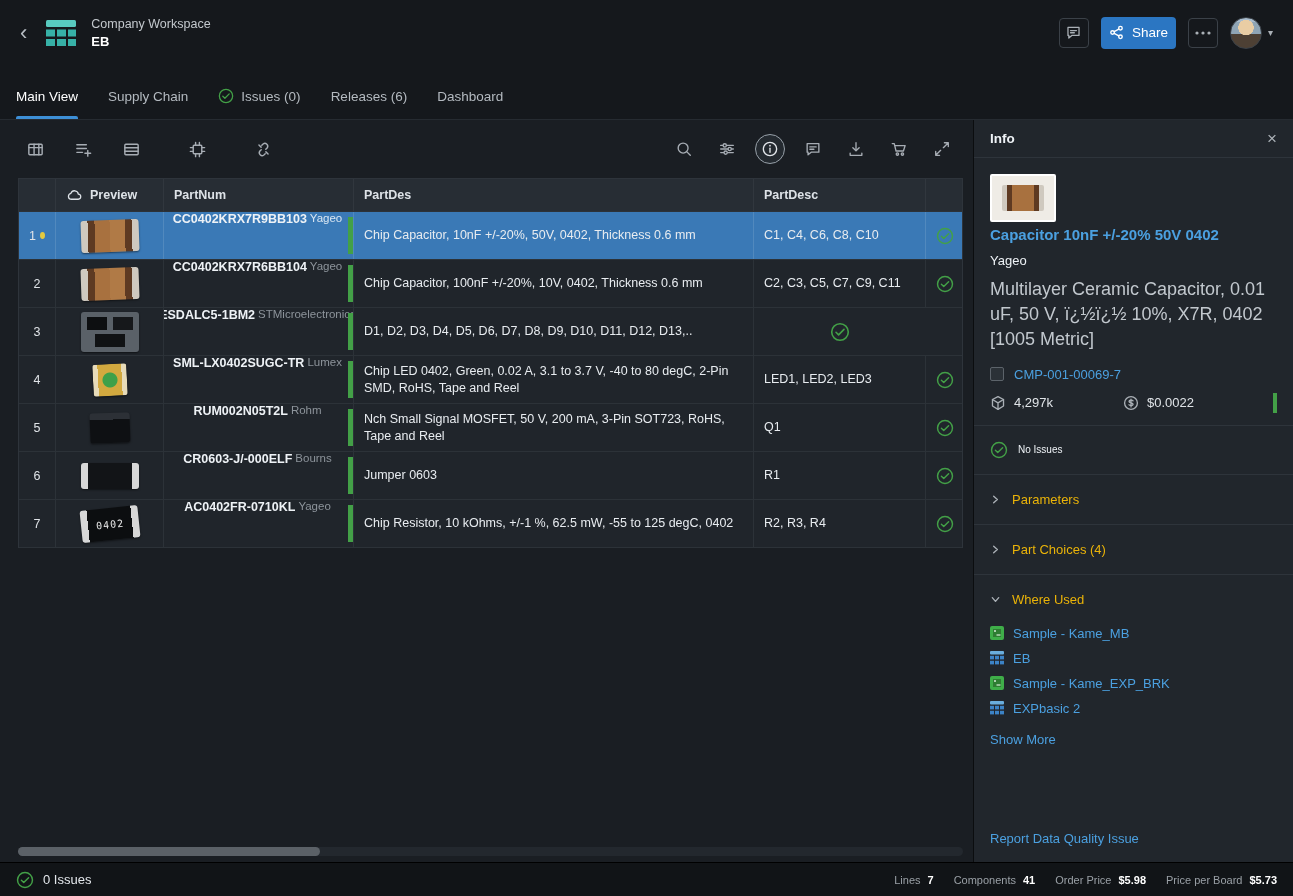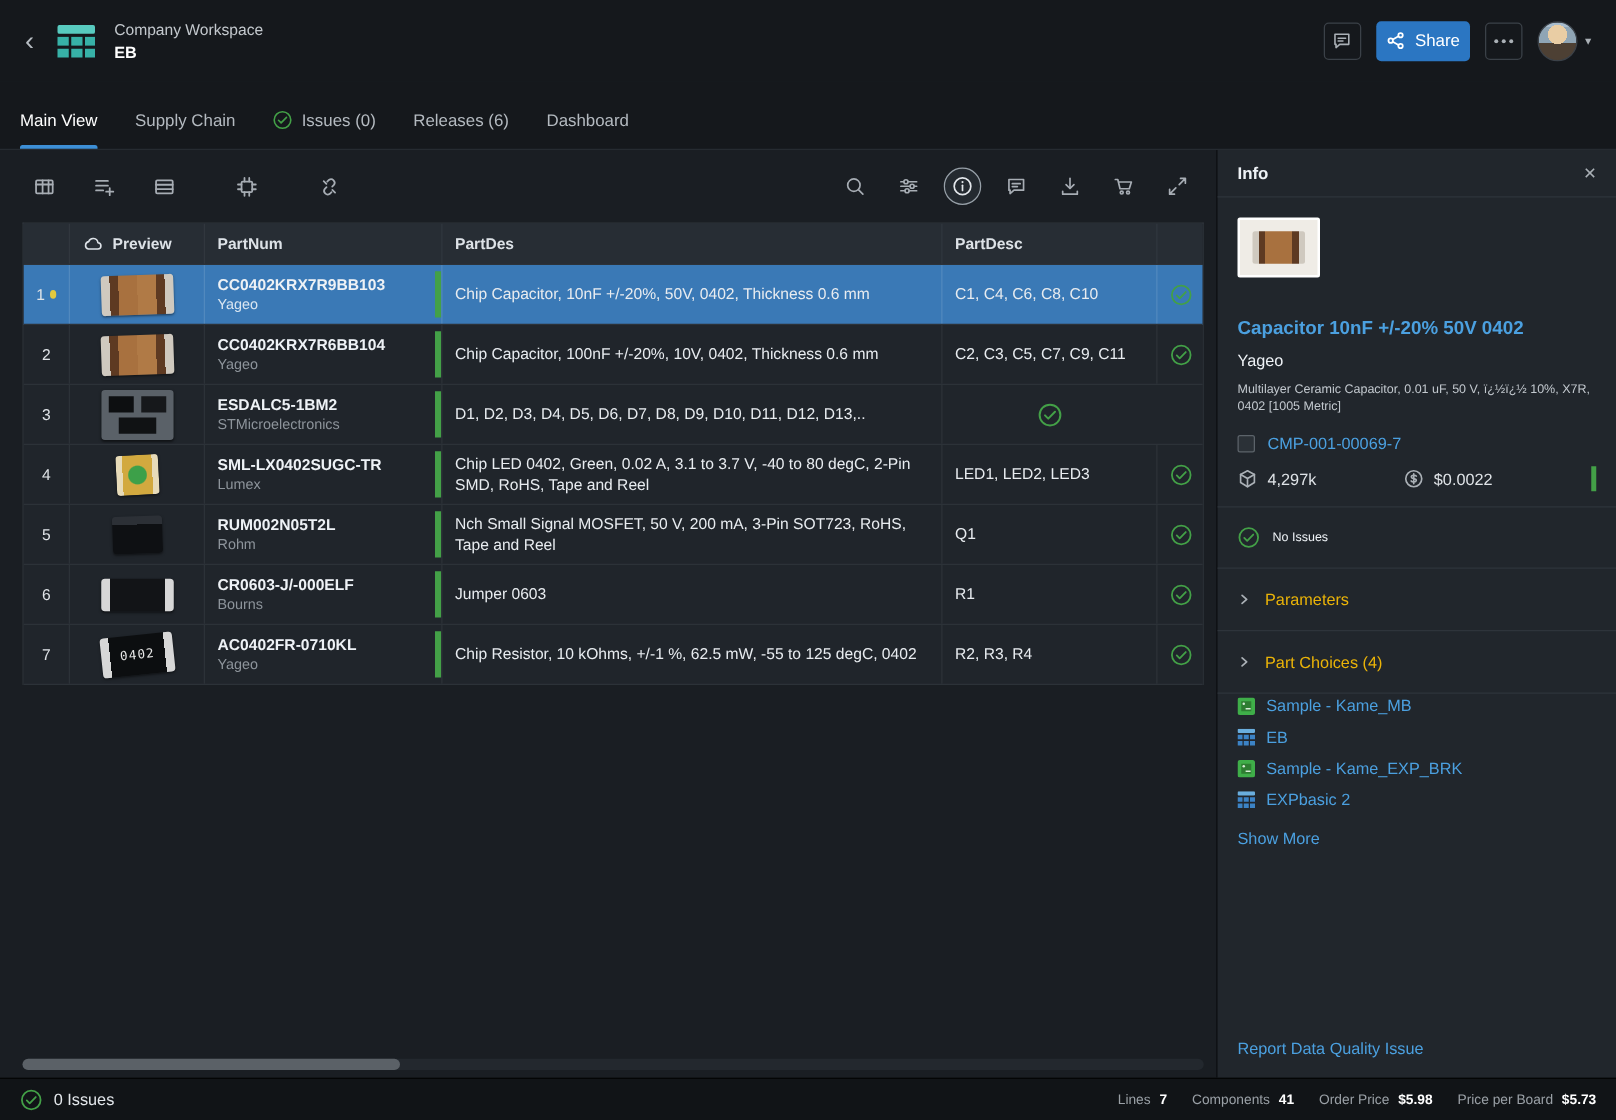--- a/index.html
+++ b/index.html
@@ -49,21 +49,21 @@
   .thead .cell{display:flex;align-items:center;gap:7px;padding:0 10px;border-right:1px solid #31373e}
   .tbody .trow{height:48px;background:#20252b}
   .tbody .trow.selected{background:var(--accent-blue)}
   .cell{min-width:0;overflow:hidden}
   .tbody .cell{display:flex;align-items:center;padding:0 10px;border-right:1px solid #2c3238;font-size:12.5px;color:#e8ecf0}
   .tbody .trow.selected .cell{border-right-color:rgba(255,255,255,.12)}
   .cell.c-num{justify-content:center;gap:4px;color:#dfe3e7}
   .mod-dot{width:7px;height:7px;border-radius:50%;background:var(--modified-yellow);display:none}
   .mod-dot.show{display:block}
   .cell.c-prev{justify-content:center;padding:0}
-  .cell.c-pn{flex-direction:column;align-items:flex-start;justify-content:center;gap:3px;position:relative;padding-right:12px}
+  .cell.c-pn{flex-direction:row;align-items:flex-start;justify-content:center;gap:3px;position:relative;padding-right:12px}
   .pn{font-weight:bold;color:#eef2f6;font-size:12.5px;white-space:nowrap}
   .mfr{color:#8d949b;font-size:11.5px}
   .trow.selected .mfr{color:#d9e6f2}
   .gbar{position:absolute;right:0;top:5px;bottom:5px;width:5px;background:var(--success-green)}
   .cell.c-desc,.cell.c-des{line-height:1.32;font-size:12.5px}
   .cell.c-status{justify-content:center}
 
   
   .comp{width:78px;height:44px;display:flex;align-items:center;justify-content:center}
   .cbody{position:relative;border-radius:3px;box-shadow:0 1px 2px rgba(0,0,0,.5)}
@@ -86,23 +86,23 @@
   .ip-title{font-size:13.5px;font-weight:bold;color:#eef2f6}
   .ip-close{color:#aab0b6;font-size:17px;cursor:pointer;line-height:1}
   .ip-tabs{position:relative;display:flex;gap:20px;padding:19px 16px 0}
   .ptab{font-size:13px;color:#b4bac0;padding-bottom:13px;cursor:pointer;position:relative;white-space:nowrap}
   .ptab.active{color:#fff;font-weight:bold}
   .ptab.active::after{content:"";position:absolute;left:0;right:0;bottom:0;height:3px;background:var(--tab-underline)}
   .annotation{position:absolute;left:7px;top:7px;width:100px;height:40px;border:3px solid var(--annotation-orange);border-radius:10px;pointer-events:none}
   .ip-body{flex:1;padding:0 16px;position:relative;min-height:0}
   .part-photo{margin-top:16px;width:66px;height:48px;background:#efece6;border:2px solid #fff;border-radius:2px;display:flex;align-items:center;justify-content:center}
   .part-photo .mini{width:42px;height:26px;border-radius:2px;background:linear-gradient(90deg,#cfc9bf 0 12%,#5e3a22 12% 24%,#a8713f 24% 76%,#5e3a22 76% 88%,#cfc9bf 88%)}
-  .part-title{margin-top:32px;color:var(--link-blue);font-size:15px;font-weight:bold;cursor:pointer}
+  .part-title{margin-top:4px;color:var(--link-blue);font-size:15px;font-weight:bold;cursor:pointer}
   .part-mfr{margin-top:10px;color:#eef2f6;font-size:13px}
-  .part-desc{margin-top:9px;color:#c2c8ce;font-size:10px;line-height:1.4}
+  .part-desc{margin-top:9px;color:#c2c8ce;font-size:18px;line-height:1.4}
   .cmp-row{margin-top:14px;display:flex;align-items:center;gap:10px}
   .checkbox{width:14px;height:14px;border:1px solid #5c636a;background:#2b3137;border-radius:2px;cursor:pointer}
   .blue-link{color:var(--link-blue);font-size:13px;cursor:pointer;text-decoration:none}
   .stock-row{margin-top:13px;display:flex;align-items:center;position:relative;color:#dfe3e7;font-size:13px}
   .stock-row .grp{display:flex;align-items:center;gap:8px}
   .stock-row .grp.price{margin-left:70px}
   .stock-bar{position:absolute;right:0;top:50%;transform:translateY(-50%);width:4px;height:20px;background:var(--success-green)}
   .divider{margin:14px -16px 0;border-top:1px solid #2e343b}
   .issues-row{padding:15px 0 1px;display:flex;align-items:center;gap:10px;font-size:10px;color:#eef2f6}
   .section-row{height:49px;display:flex;align-items:center;gap:11px;color:#eab308;font-size:13px;cursor:pointer}
@@ -575,20 +575,28 @@
         <div class="divider" style="margin-top:0"></div>
         <div class="section-row">
           <span class="chev">
               <svg class="ico" width="11" height="11" viewBox="0 0 12 12">
                 <path d="M4 2.5L8 6l-4 3.5"></path>
               </svg>
             </span>
           <span>Part Choices (4)</span>
         </div>
         <div class="divider" style="margin-top:0"></div>
+        <div class="section-row">
+          <span class="chev">
+              <svg class="ico" width="11" height="11" viewBox="0 0 12 12">
+                <path d="M2.5 4L6 8l3.5-4"></path>
+              </svg>
+            </span>
+          <span>Where Used</span>
+        </div>
         <div class="wu-list">
             <div class="wu-item icon-board">
             <span class="icw b">
               <svg width="14" height="14" viewBox="0 0 14 14">
                   <rect width="14" height="14" rx="2" fill="#3fae49"></rect>
                   <rect x="3" y="3" width="8" height="8" fill="#2e7d32"></rect>
                   <circle cx="5" cy="5" r="1" fill="#d8eed8"></circle>
                   <path d="M6.5 9h4" stroke="#d8eed8" stroke-width="1.2"></path>
                 </svg>
             </span>

